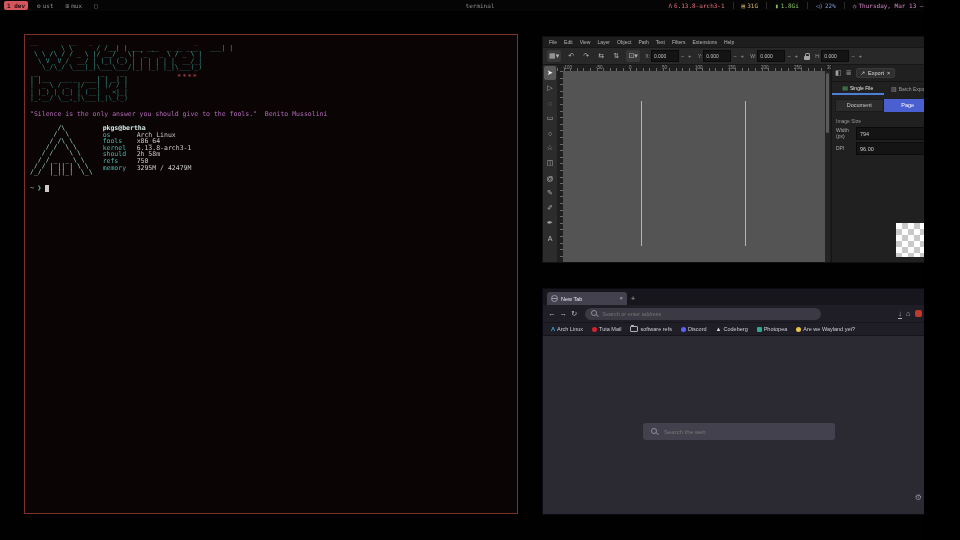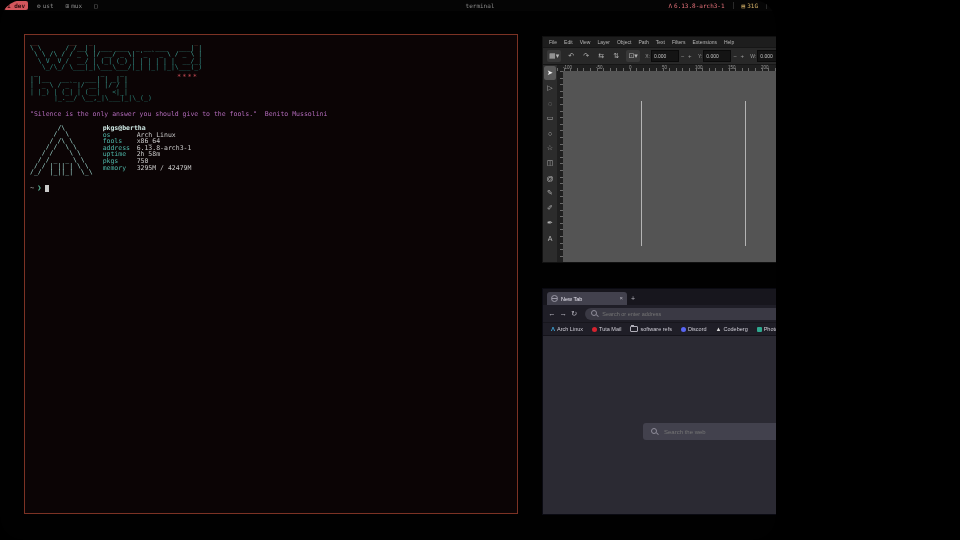--- a/index.html
+++ b/index.html
@@ -1,46 +1,46 @@
 <!DOCTYPE html>
 <html><head>
 <meta charset="utf-8">
 <style>
   html,body{margin:0;padding:0;background:#000;}
-  #desktop{position:relative;width:776px;height:540px;background:#010101;overflow:hidden;
-           font-family:"DejaVu Sans Mono",monospace;border-radius:23px;}
+  #desktop{position:relative;width:924px;height:540px;background:#010101;overflow:hidden;
+           font-family:"DejaVu Sans Mono",monospace;}
   .abs{position:absolute;}
 
   
   #bar{left:0;top:0;width:960px;height:11px;background:#050505;display:flex;align-items:center;
        font-size:6px;color:#8f8f8f;padding:0 4px;box-sizing:border-box;}
   #workspaces{display:flex;align-items:center;gap:6px;}
   .ws{display:flex;align-items:center;gap:2px;padding:1px 3px;border-radius:2px;color:#8f8f8f;}
   .ws.active{background:#d3565c;color:#2b0b0d;font-weight:bold;}
   .ws .ws-ic{font-size:6px;}
   #bar-title{position:absolute;left:0;right:0;text-align:center;color:#8a8a8a;pointer-events:none;}
   #status{margin-left:auto;display:flex;align-items:center;gap:8px;z-index:2;}
   .mod{display:flex;align-items:center;gap:2px;white-space:nowrap;}
   .mod+.mod{border-left:1px solid #2a2a2a;padding-left:8px;}
 
   
   #terminal{left:24px;top:34px;width:494px;height:480px;background:#0b0405;border:1px solid #7c3224;
             box-sizing:border-box;padding:4px 0 0 5px;overflow:hidden;}
   .art{font-size:6.5px;line-height:6.2px;white-space:pre;}
   .art .art-line{white-space:pre;}
   .art-w .art-line:nth-child(1){color:#7d4f43;}
-  .art-w .art-line:nth-child(2){color:#3f9a8e;}
+  .art-w .art-line:nth-child(2){color:#3f9a8e;margin-left:31px;}
   .art-w .art-line:nth-child(3){color:#42a296;}
   .art-w .art-line:nth-child(4){color:#35908a;}
   .art-w .art-line:nth-child(5){color:#2d8a80;}
   .art-b .art-line:nth-child(1){color:#45a094;font-style:italic;}
   .art-b .art-line:nth-child(2){color:#3f9a8e;}
   .art-b .art-line:nth-child(3){color:#389086;}
   .art-b .art-line:nth-child(4){color:#31887e;}
-  .art-b .art-line:nth-child(5){color:#2a8076;margin-left:24px;}
+  .art-b .art-line:nth-child(5){color:#2a8076;}
   #art-accent{left:152px;top:38px;color:#c14953;font-size:7px;letter-spacing:1px;}
   #quote{margin-top:9px;font-size:6.5px;color:#b06ab8;white-space:pre;}
   #fetch{margin-top:7px;display:flex;}
   #fetch-logo{font-size:6.5px;line-height:6.3px;color:#9fd8d0;white-space:pre;}
   #fetch-info{margin-left:10px;font-size:6.5px;line-height:6.6px;}
   #fetch-user{color:#cfe8e4;font-weight:bold;}
   .frow{display:flex;}
   .flabel{color:#4db6a8;width:34px;}
   .fval{color:#c9c9c9;}
   #prompt{margin-top:9px;font-size:7px;display:flex;align-items:center;gap:3px;}
@@ -206,29 +206,29 @@
         <div id="fetch-rows">
             <div class="frow">
               <span class="flabel">os</span>
               <span class="fval">Arch Linux</span>
             </div>
             <div class="frow">
               <span class="flabel">fools</span>
               <span class="fval">x86_64</span>
             </div>
             <div class="frow">
-              <span class="flabel">address</span>
+              <span class="flabel">kernel</span>
               <span class="fval">6.13.8-arch3-1</span>
             </div>
             <div class="frow">
-              <span class="flabel">uptime</span>
+              <span class="flabel">should</span>
               <span class="fval">2h 58m</span>
             </div>
             <div class="frow">
-              <span class="flabel">pkgs</span>
+              <span class="flabel">refs</span>
               <span class="fval">750</span>
             </div>
             <div class="frow">
               <span class="flabel">memory</span>
               <span class="fval">3295M / 42479M</span>
             </div>
           </div>
       </div>
     </div>
     <div id="prompt">

